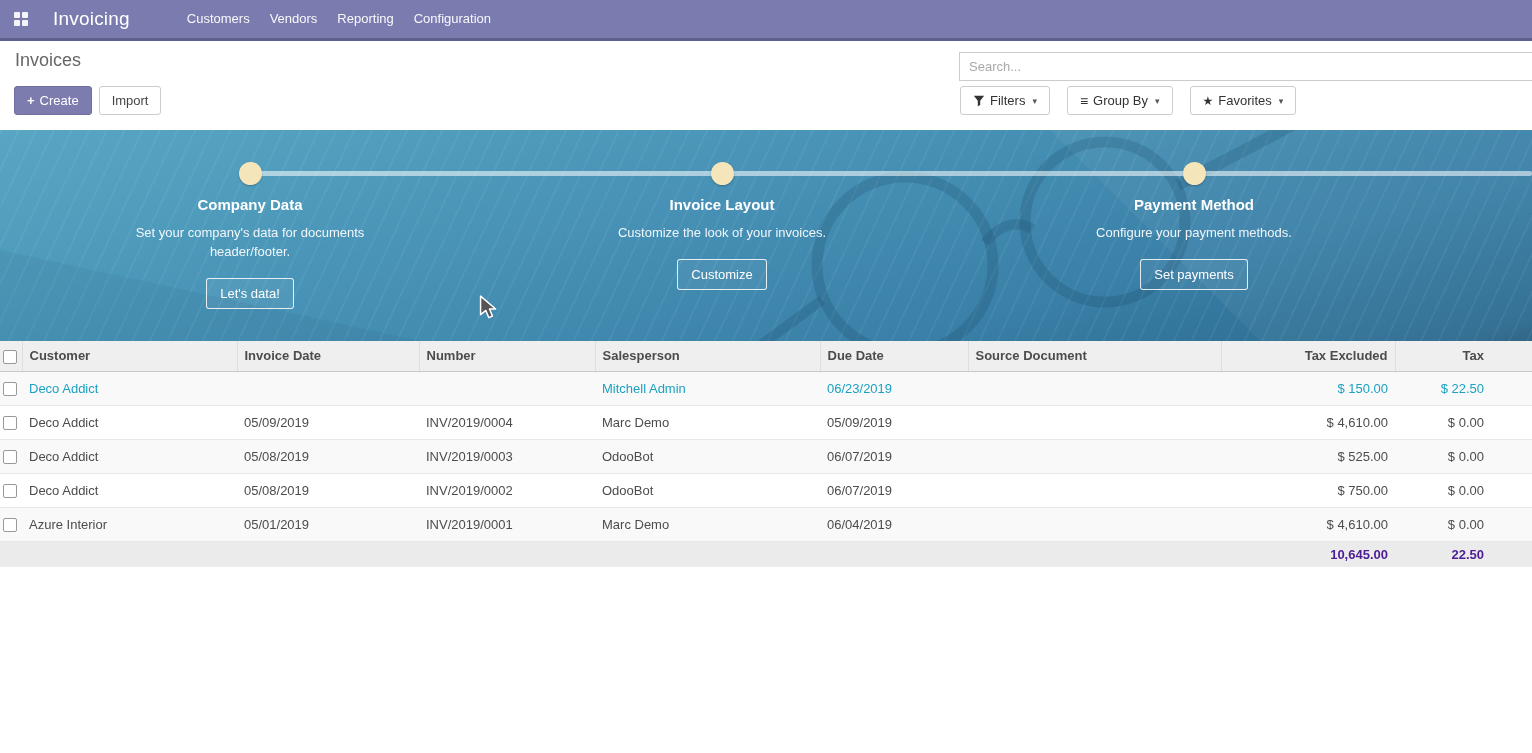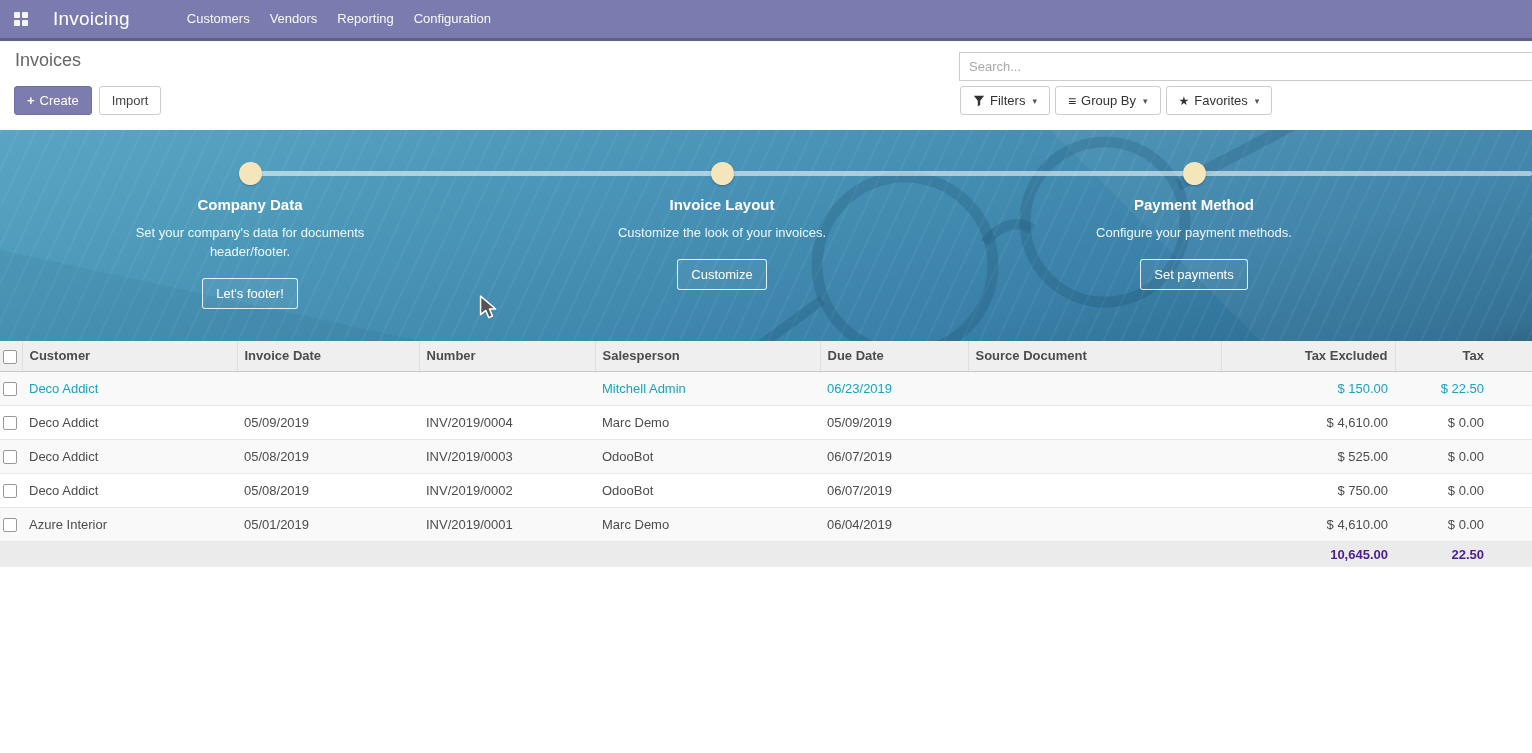--- a/index.html
+++ b/index.html
@@ -23,21 +23,21 @@
   .btn-row { position:absolute; left:14px; top:45px; display:flex; gap:7px; }
   .btn { height:29px; font-size:13px; border-radius:3px; padding:0 12px; cursor:pointer;
          display:inline-flex; align-items:center; gap:5px; border:1px solid #ccc;
          background:#fff; color:#444; font-family:"Liberation Sans",sans-serif; }
   .btn-primary { background:#7d7cae; border-color:#6f6ea0; color:#fff; }
   .btn-primary .plus { font-weight:bold; font-size:13px; }
   .search-input { position:absolute; top:11px; right:-1px; width:574px; height:29px;
                   border:1px solid #ccc; font-size:13px; padding:0 9px; color:#333;
                   font-family:"Liberation Sans",sans-serif; outline:none; }
   .search-input::placeholder { color:#a9a9a9; }
-  .filter-row { position:absolute; left:960px; top:45px; display:flex; gap:5px; }
+  .filter-row { position:absolute; left:960px; top:45px; display:flex; gap:17px; }
   .filter-row .btn { color:#333; }
   .caret { font-size:9px; color:#555; margin-left:2px; }
   .gb-icon { font-size:14px; font-weight:bold; }
   .star-icon { font-size:12px; }
 
   
   .banner { position:relative; height:211px; overflow:hidden;
             background:linear-gradient(165deg,#58a6c3 0%,#4792b6 40%,#3a80a8 72%,#2c6b90 96%,#275f82 100%); }
   .banner::before { content:""; position:absolute; inset:0;
      background:repeating-linear-gradient(115deg, rgba(255,255,255,0.05) 0 2px, rgba(255,255,255,0) 2px 16px); }
@@ -142,21 +142,21 @@
   </svg>
 
   <div class="timeline-line"></div>
   <div class="dot" style="left:239px"></div>
   <div class="dot" style="left:711px"></div>
   <div class="dot" style="left:1183px"></div>
 
   <div class="step" style="left:100px">
     <h3>Company Data</h3>
     <p>Set your company's data for documents header/footer.</p>
-    <button class="banner-btn">Let's footer!</button>
+    <button class="banner-btn">Let's data!</button>
   </div>
   <div class="step" style="left:572px">
     <h3>Invoice Layout</h3>
     <p>Customize the look of your invoices.</p>
     <button class="banner-btn">Customize</button>
   </div>
   <div class="step" style="left:1044px">
     <h3>Payment Method</h3>
     <p>Configure your payment methods.</p>
     <button class="banner-btn">Set payments</button>

